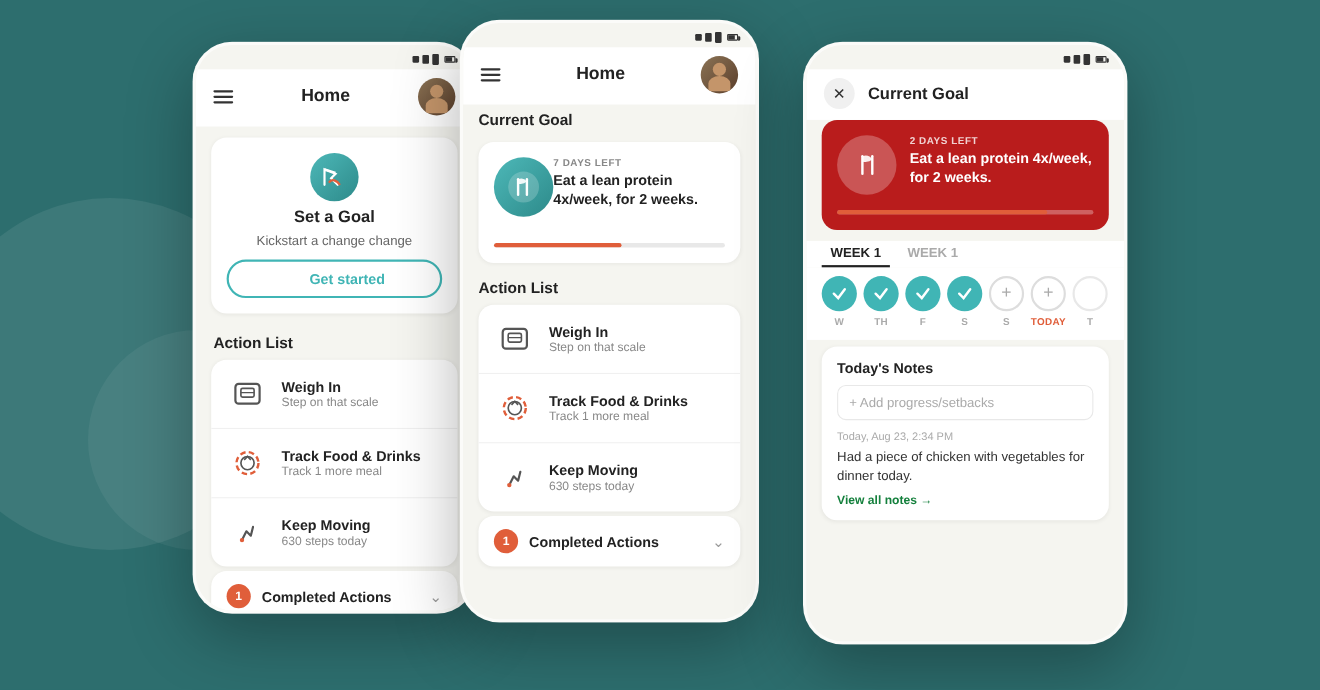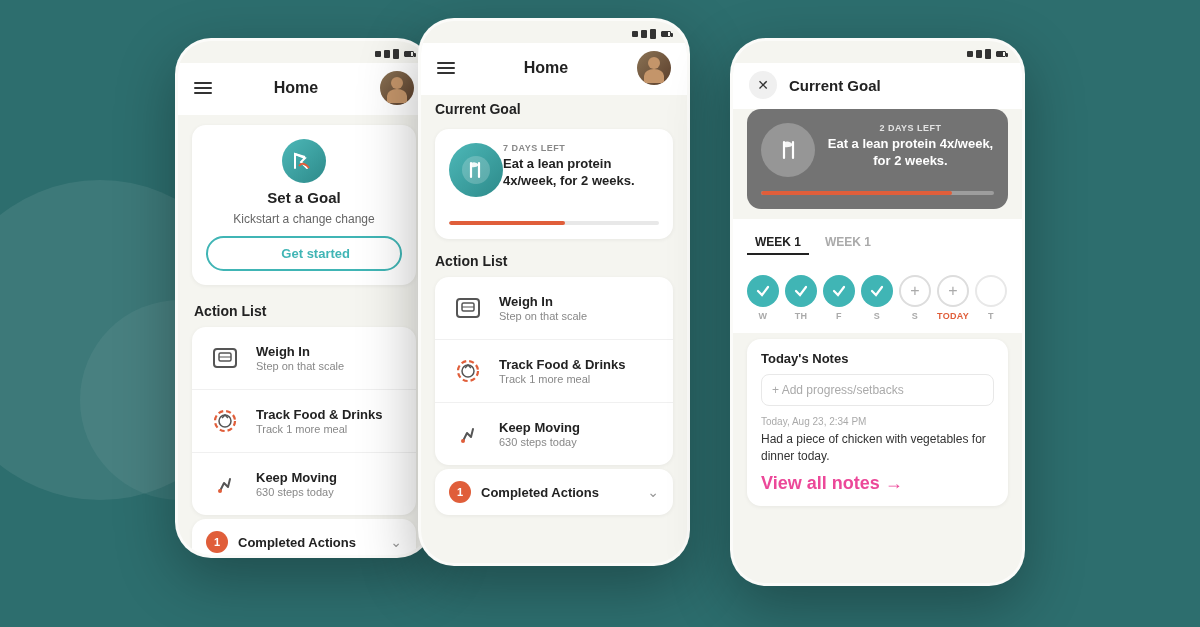--- a/index.html
+++ b/index.html
@@ -366,25 +366,24 @@
       flex-shrink: 0;
     }
     .phone-3-title {
       font-size: 15px;
       font-weight: 700;
       color: #222;
       margin-left: 12px;
     }
 
     .goal-detail-card {
-      background: #737373;
+      background: #b91c1c;
       margin: 0 14px 10px;
       border-radius: 14px;
       overflow: hidden;
-      text-align: center;
     }
     .goal-detail-inner {
       display: flex;
       align-items: flex-start;
       padding: 14px;
       gap: 12px;
     }
     .gd-icon {
       width: 54px;
       height: 54px;
@@ -419,21 +418,21 @@
     .gd-fill {
       height: 100%;
       background: #e05e3a;
       border-radius: 2px;
     }
 
     
     .week-tabs {
       display: flex;
       gap: 8px;
-      padding: 12px 14px;
+      padding: 0 14px;
       background: white;
     }
     .week-tab {
       font-size: 12px;
       font-weight: 700;
       color: #aaa;
       padding: 4px 8px;
       cursor: pointer;
     }
     .week-tab.active {
@@ -514,23 +513,23 @@
       color: #aaa;
       margin-bottom: 4px;
     }
     .notes-content {
       font-size: 12px;
       color: #333;
       line-height: 1.4;
       margin-bottom: 8px;
     }
     .view-all-link {
-      font-size: 18px;
-      font-weight: 700;
-      color: #ec4899;
+      font-size: 11px;
+      font-weight: 700;
+      color: #15803d;
       cursor: pointer;
     }
 
     
     .scale-icon svg, .food-icon svg, .steps-icon svg { width: 30px; height: 30px; }
   </style>
 </head>
 <body>
 
 <div class="bg-circle-1"></div>

